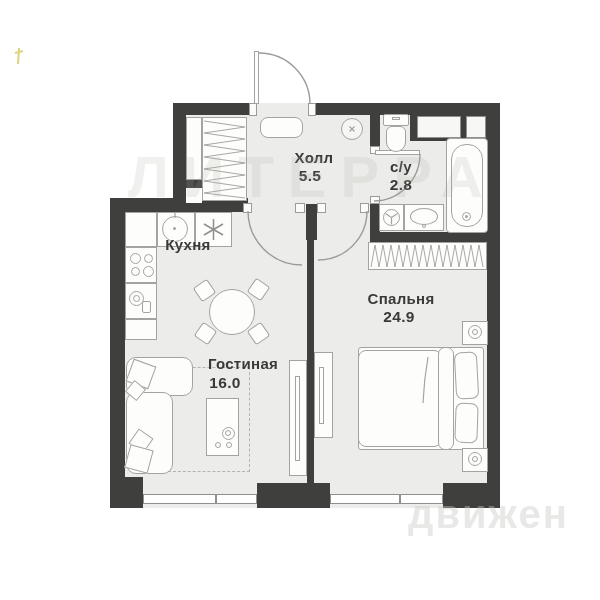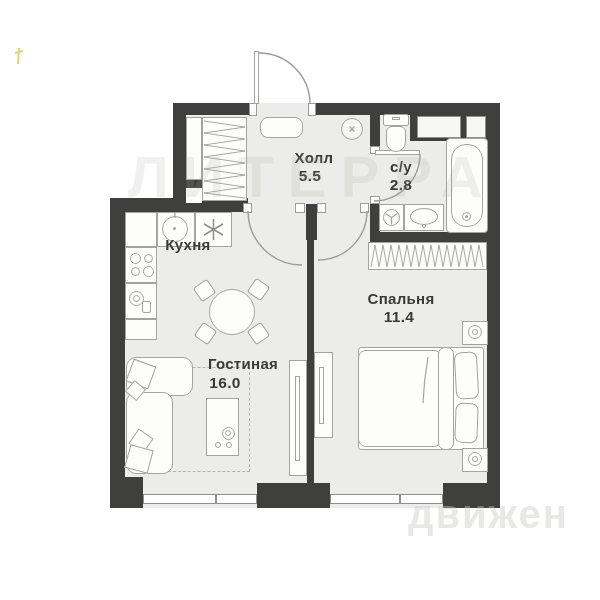--- a/index.html
+++ b/index.html
@@ -175,18 +175,18 @@
   </svg>
 
   <div class="lbl nm" style="left:314px;top:149px;">Холл</div>
   <div class="lbl ar" style="left:310px;top:167px;">5.5</div>
   <div class="lbl nm" style="left:401px;top:158px;">с/у</div>
   <div class="lbl ar" style="left:401px;top:176px;">2.8</div>
   <div class="lbl nm" style="left:188px;top:236px;">Кухня</div>
   <div class="lbl nm" style="left:243px;top:355px;">Гостиная</div>
   <div class="lbl ar" style="left:225px;top:374px;">16.0</div>
   <div class="lbl nm" style="left:401px;top:290px;">Спальня</div>
-  <div class="lbl ar" style="left:399px;top:308px;">11.4</div>
+  <div class="lbl ar" style="left:399px;top:308px;">24.9</div>
 
   <div class="wm wm1">ЛИТЕРРА</div>
   <div class="wm wm2">движен</div>
 
 </div>
 
 </body></html>

